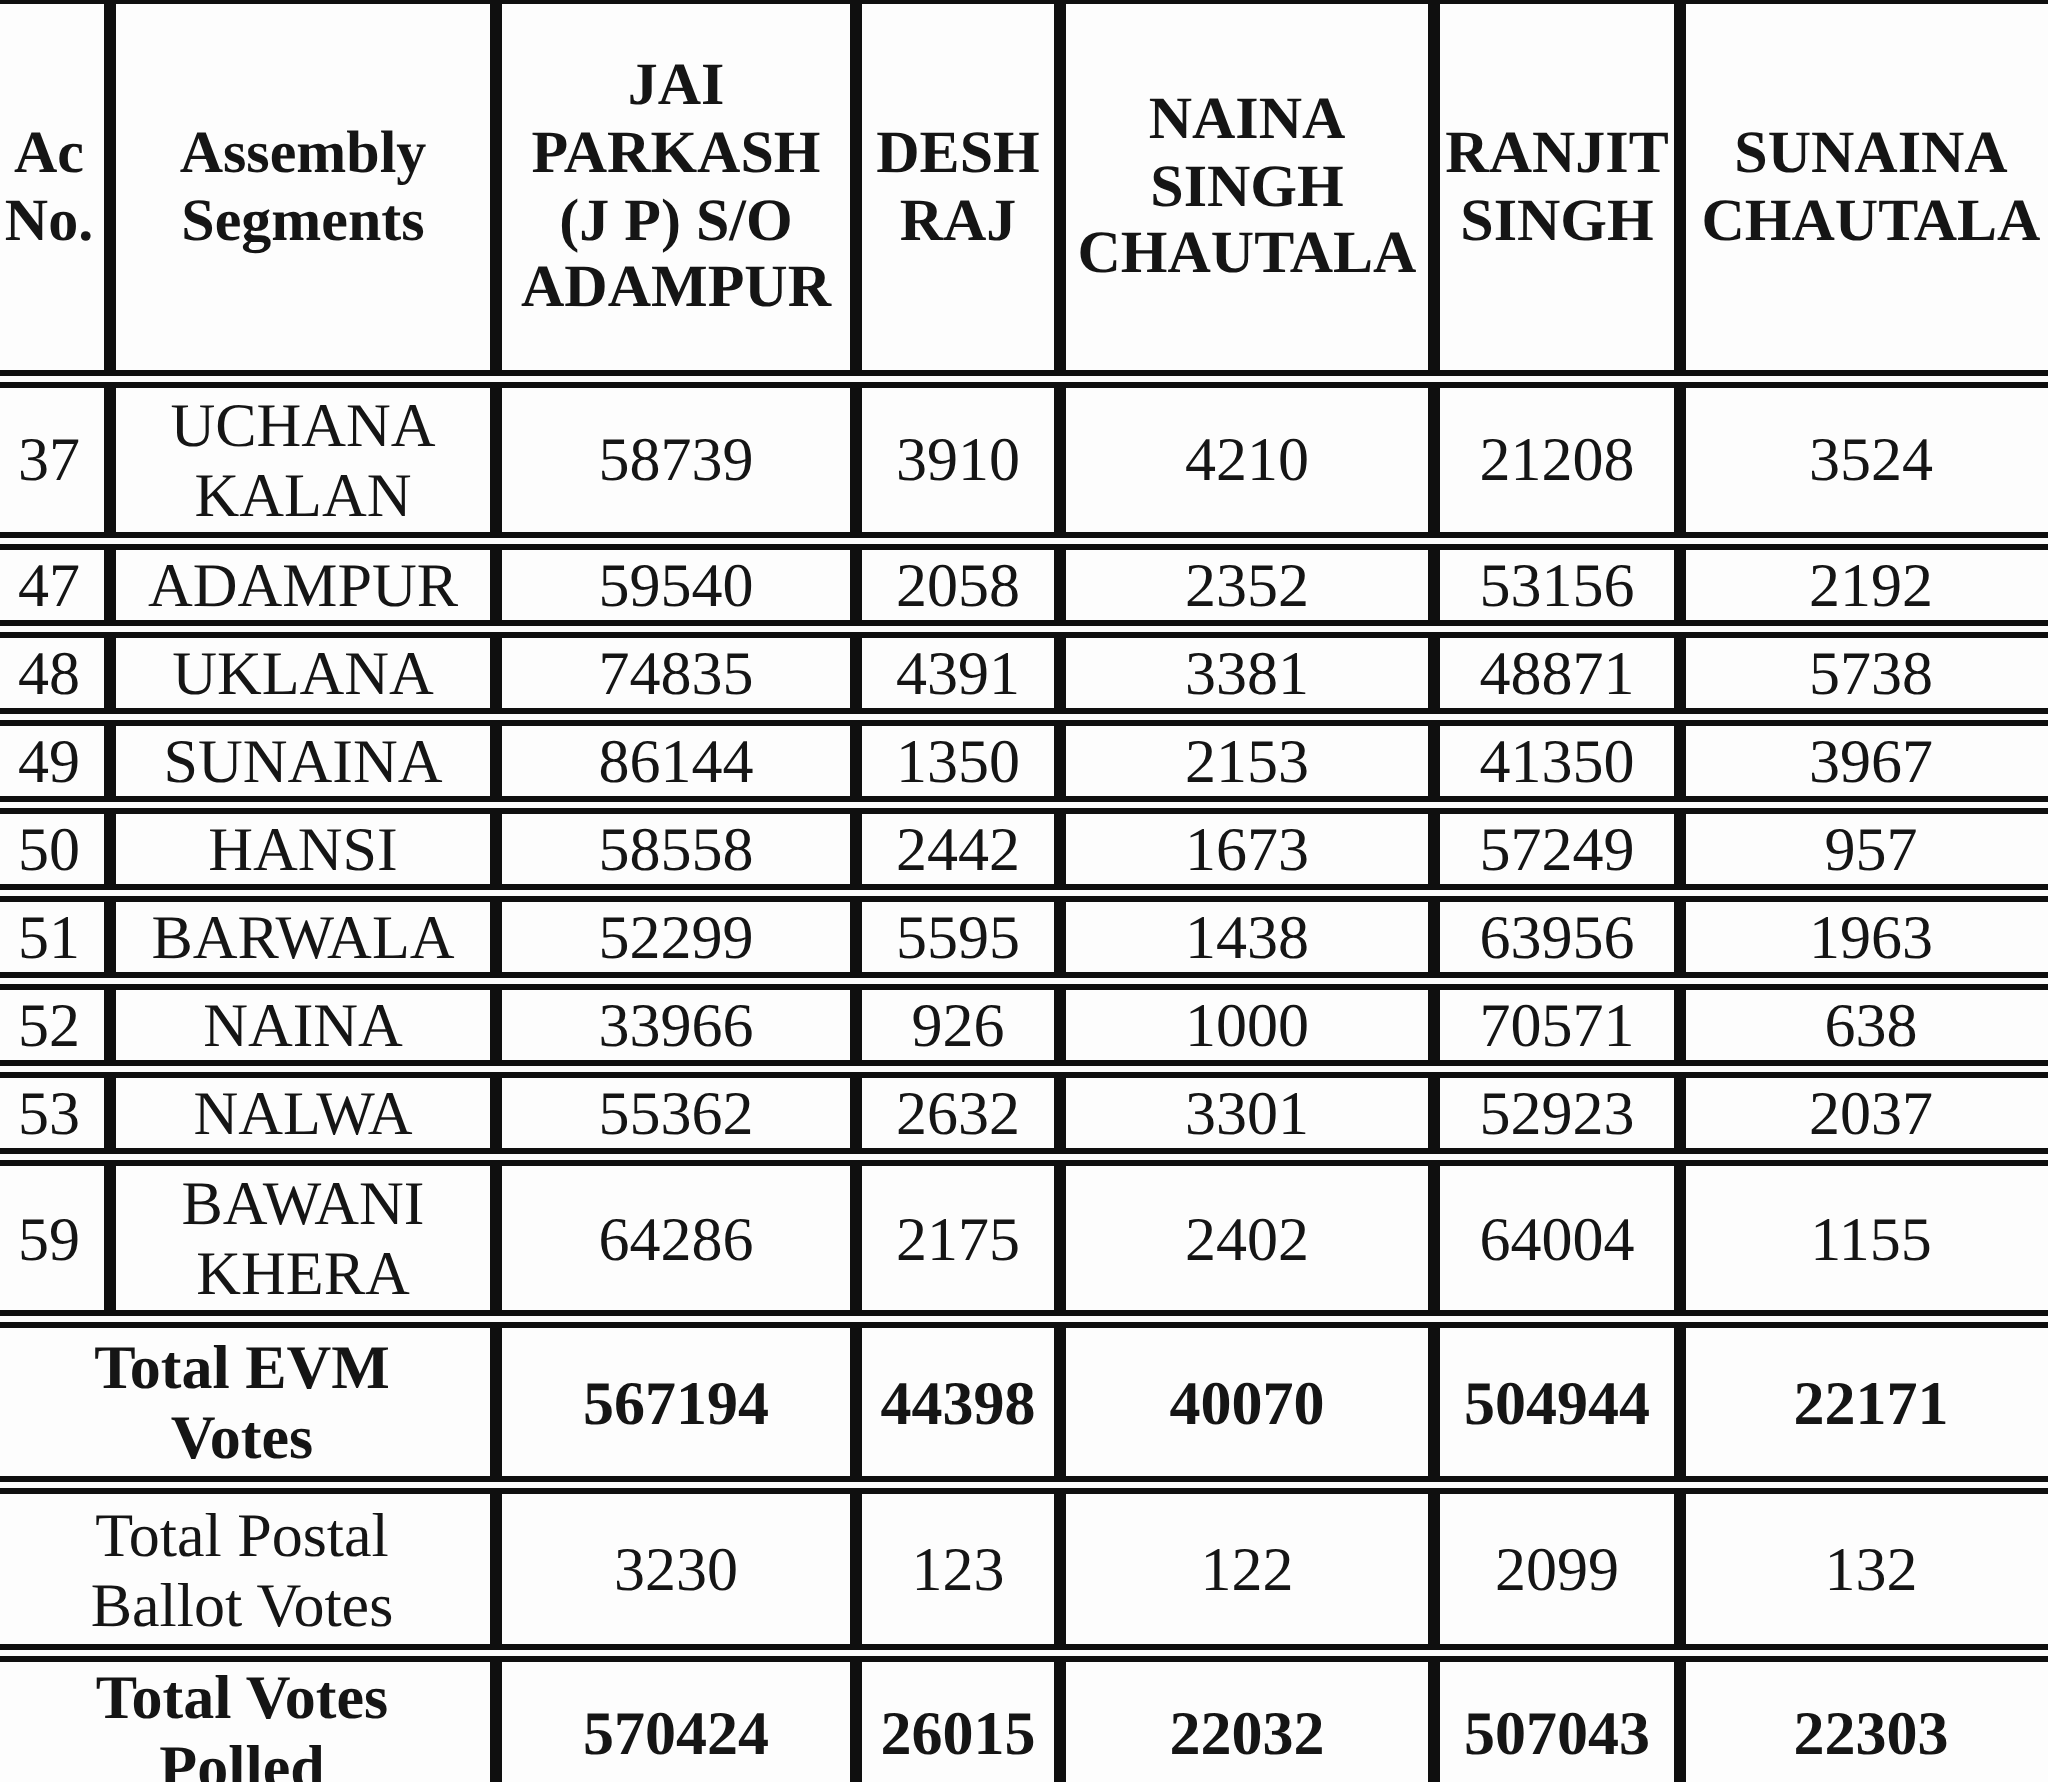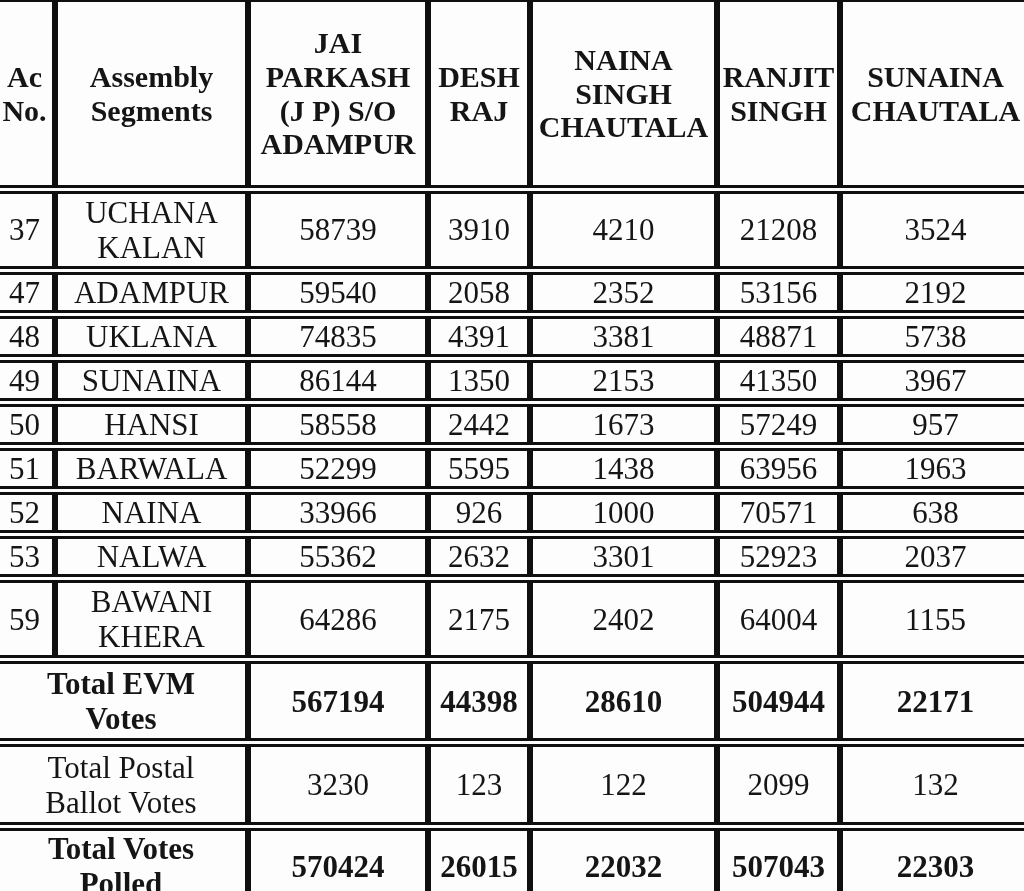--- a/index.html
+++ b/index.html
@@ -168,21 +168,21 @@
           <td>2175</td>
           <td>2402</td>
           <td>64004</td>
           <td>1155</td>
         </tr>
         <tr class="total t-evm bold">
           <td colspan="2" class="total-label">Total EVM
 Votes</td>
           <td>567194</td>
           <td>44398</td>
-          <td>28610</td>
+          <td>40070</td>
           <td>504944</td>
           <td>22171</td>
         </tr>
         <tr class="total t-postal">
           <td colspan="2" class="total-label">Total Postal
 Ballot Votes</td>
           <td>3230</td>
           <td>123</td>
           <td>122</td>
           <td>2099</td>

